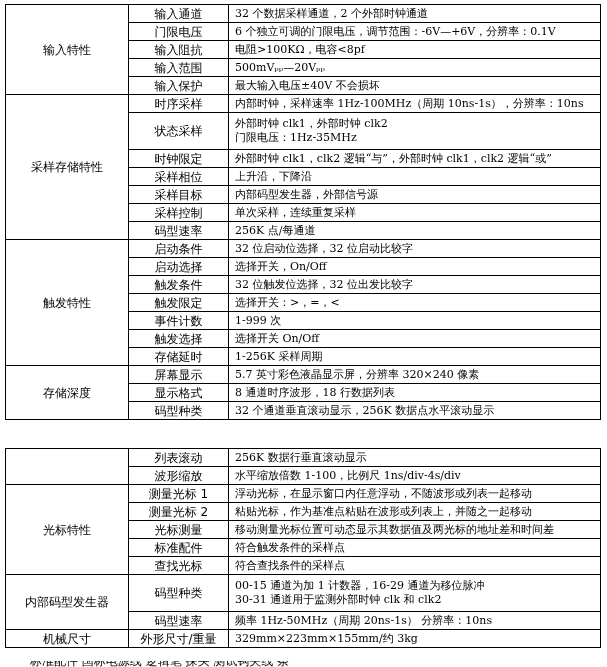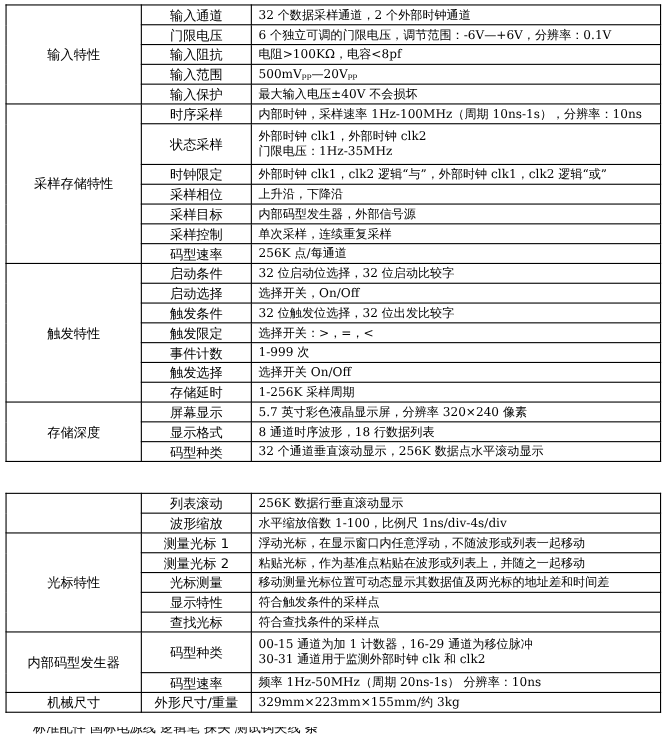--- a/index.html
+++ b/index.html
@@ -158,21 +158,21 @@
     </tr>
     <tr class="r1">
       <td class="key">测量光标 2</td>
       <td class="val">粘贴光标，作为基准点粘贴在波形或列表上，并随之一起移动</td>
     </tr>
     <tr class="r1">
       <td class="key">光标测量</td>
       <td class="val">移动测量光标位置可动态显示其数据值及两光标的地址差和时间差</td>
     </tr>
     <tr class="r1">
-      <td class="key">显示特性</td>
+      <td class="key">标准配件</td>
       <td class="val">符合触发条件的采样点</td>
     </tr>
     <tr class="r1">
       <td class="key">查找光标</td>
       <td class="val">符合查找条件的采样点</td>
     </tr>
 
     <tr class="r2">
       <td class="cat" rowspan="2">内部码型发生器</td>
       <td class="key">码型种类</td>

